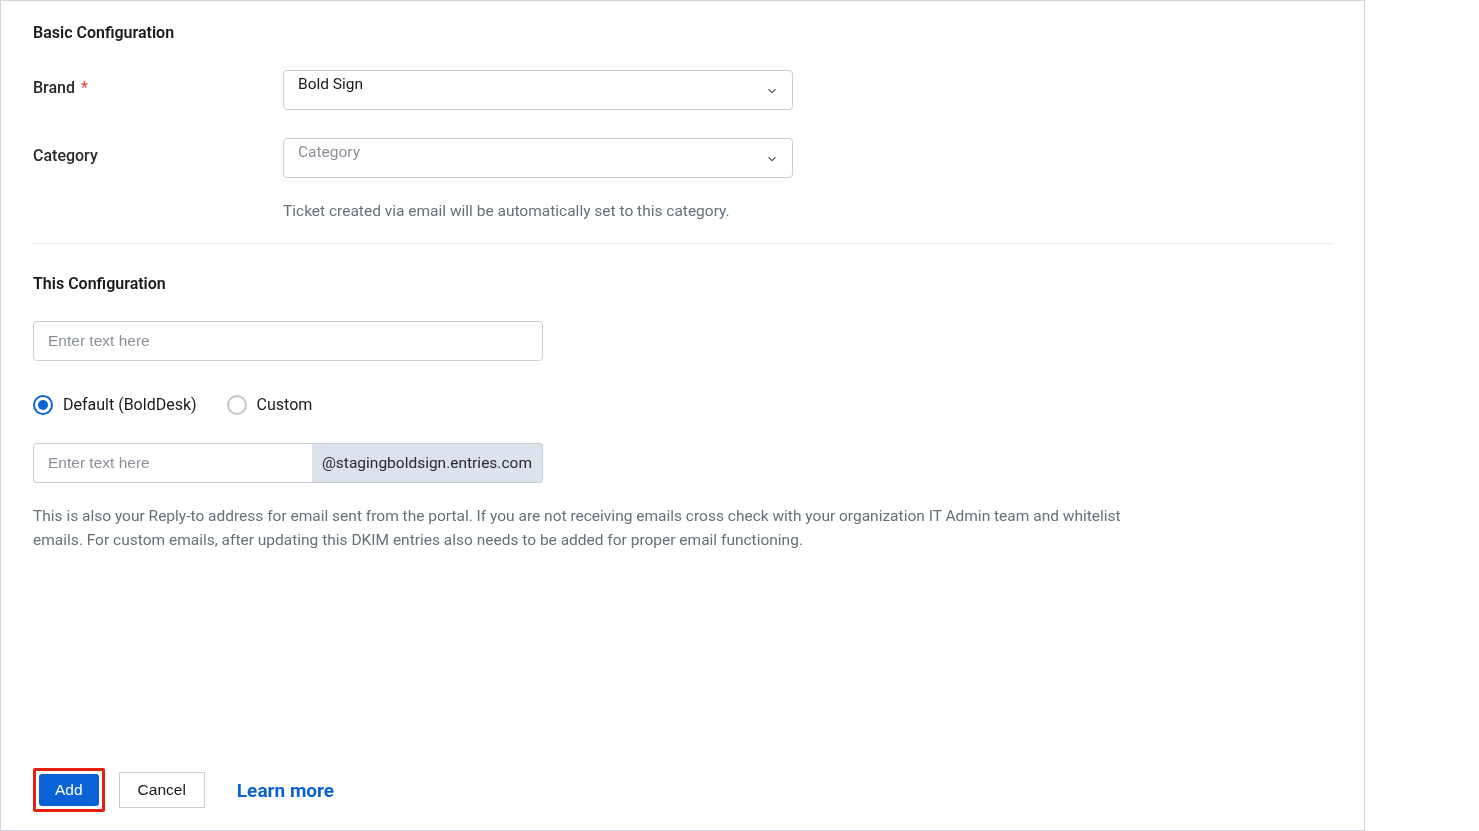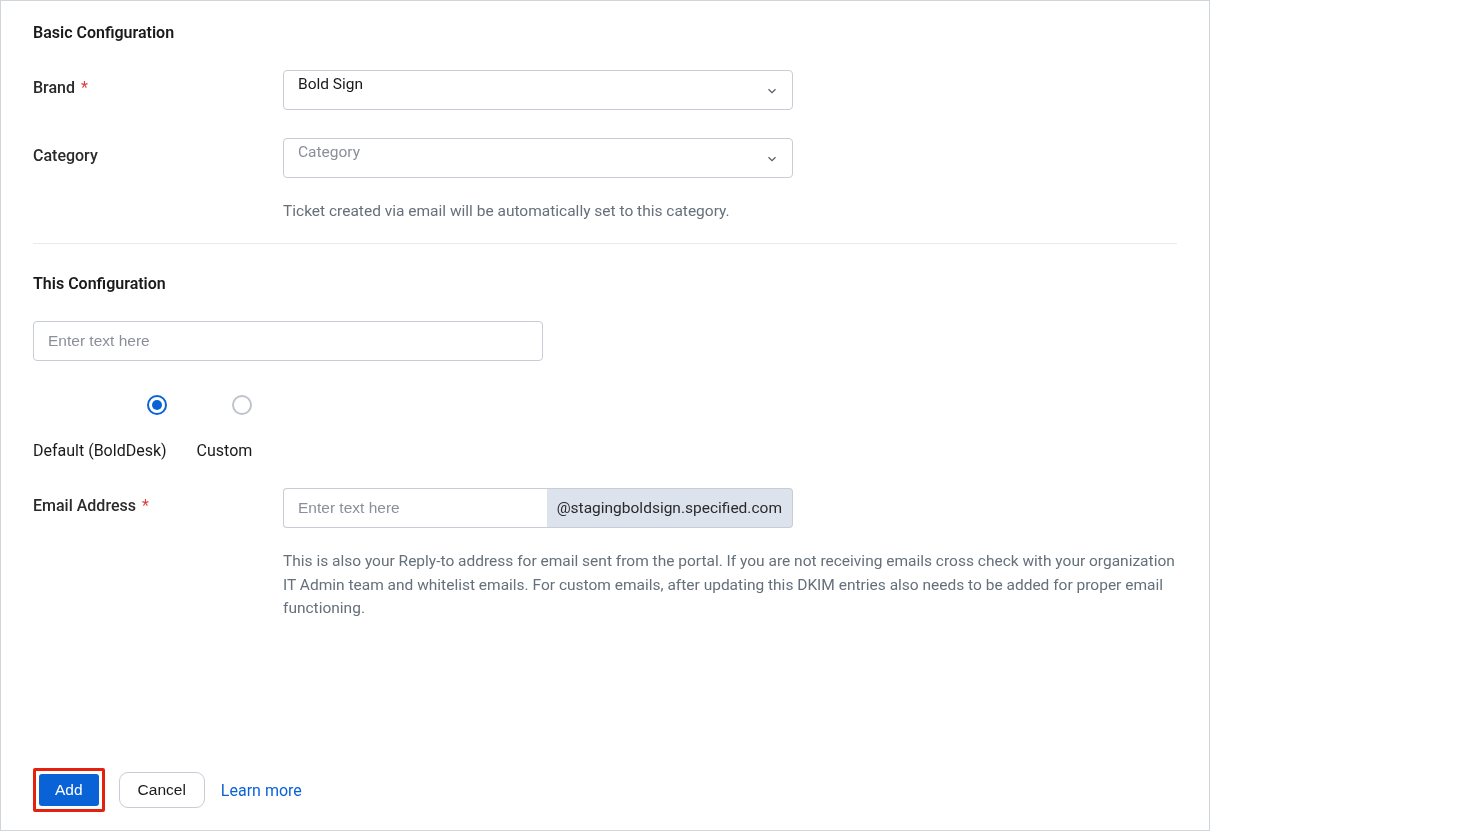--- a/index.html
+++ b/index.html
@@ -6,21 +6,21 @@
       box-sizing: border-box;
       margin: 0;
       padding: 0;
     }
     body {
       font-family: -apple-system, BlinkMacSystemFont, "Segoe UI", Roboto, Helvetica, Arial, sans-serif;
       background: #fff;
       color: #333;
     }
     .container {
-      width: 1210px;
+      width: 1365px;
       height: 831px;
       border: 1px solid #d0d4db;
       padding: 22px 32px 18px 32px;
       position: relative;
       display: flex;
       flex-direction: column;
     }
     .section-title {
       font-size: 16px;
       font-weight: 600;
@@ -110,24 +110,23 @@
       color: #8a8f99;
     }
     .radio-group {
       display: flex;
       gap: 30px;
       align-items: center;
       padding-top: 6px;
     }
     .radio-option {
       display: flex;
-      align-items: flex-end;
-      gap: 26px;
-      cursor: pointer;
-      flex-direction: column;
+      align-items: flex-start;
+      gap: 10px;
+      cursor: pointer;
     }
     .radio-circle {
       width: 20px;
       height: 20px;
       border: 2px solid #bfc3cb;
       border-radius: 50%;
       display: flex;
       align-items: center;
       justify-content: center;
       flex-shrink: 0;
@@ -201,29 +200,29 @@
       border-radius: 3px;
       cursor: pointer;
     }
     .btn-secondary {
       background: #fff;
       color: #1a1a1a;
       border: 1px solid #c8ccd4;
       padding: 8px 18px;
       font-size: 15.5px;
       font-weight: 500;
-      border-radius: 9px;
+      border-radius: 0;
       cursor: pointer;
     }
     .learn-more {
       color: #0a63d6;
-      font-size: 16px;
-      font-weight: 400;
+      font-size: 19px;
+      font-weight: 700;
       text-decoration: none;
-      margin-left: 2px;
+      margin-left: 18px;
       cursor: pointer;
     }
     .content-scroll {
       flex: 1;
       overflow: hidden;
     }
   </style>
 </head>
 <body>
 
@@ -292,28 +291,24 @@
           </div>
           <div class="radio-option">
             <span class="radio-circle"></span>
             <span class="radio-label">Custom</span>
           </div>
         </div>
       </div>
     </div>
 
     <div class="form-row">
-      <div class="form-label-col">
-        <span class="form-label">Email Address</span>
-        <span class="required">*</span>
-      </div>
       <div class="form-control-col">
         <div class="email-addr-group">
           <input type="text" class="email-addr-input" placeholder="Enter text here" style="">
-          <div class="email-addr-suffix">@stagingboldsign.specified.com</div>
+          <div class="email-addr-suffix">@stagingboldsign.entries.com</div>
         </div>
         <div class="help-text" style="max-width:1130px;">This is also your Reply-to address for email sent from the portal. If you are not receiving emails cross check with your organization IT Admin team and whitelist emails. For custom emails, after updating this DKIM entries also needs to be added for proper email functioning.</div>
       </div>
     </div>
 
   </div>
 
   <div class="footer">
     <span class="highlight-box">
       <button class="btn-primary">Add</button>

